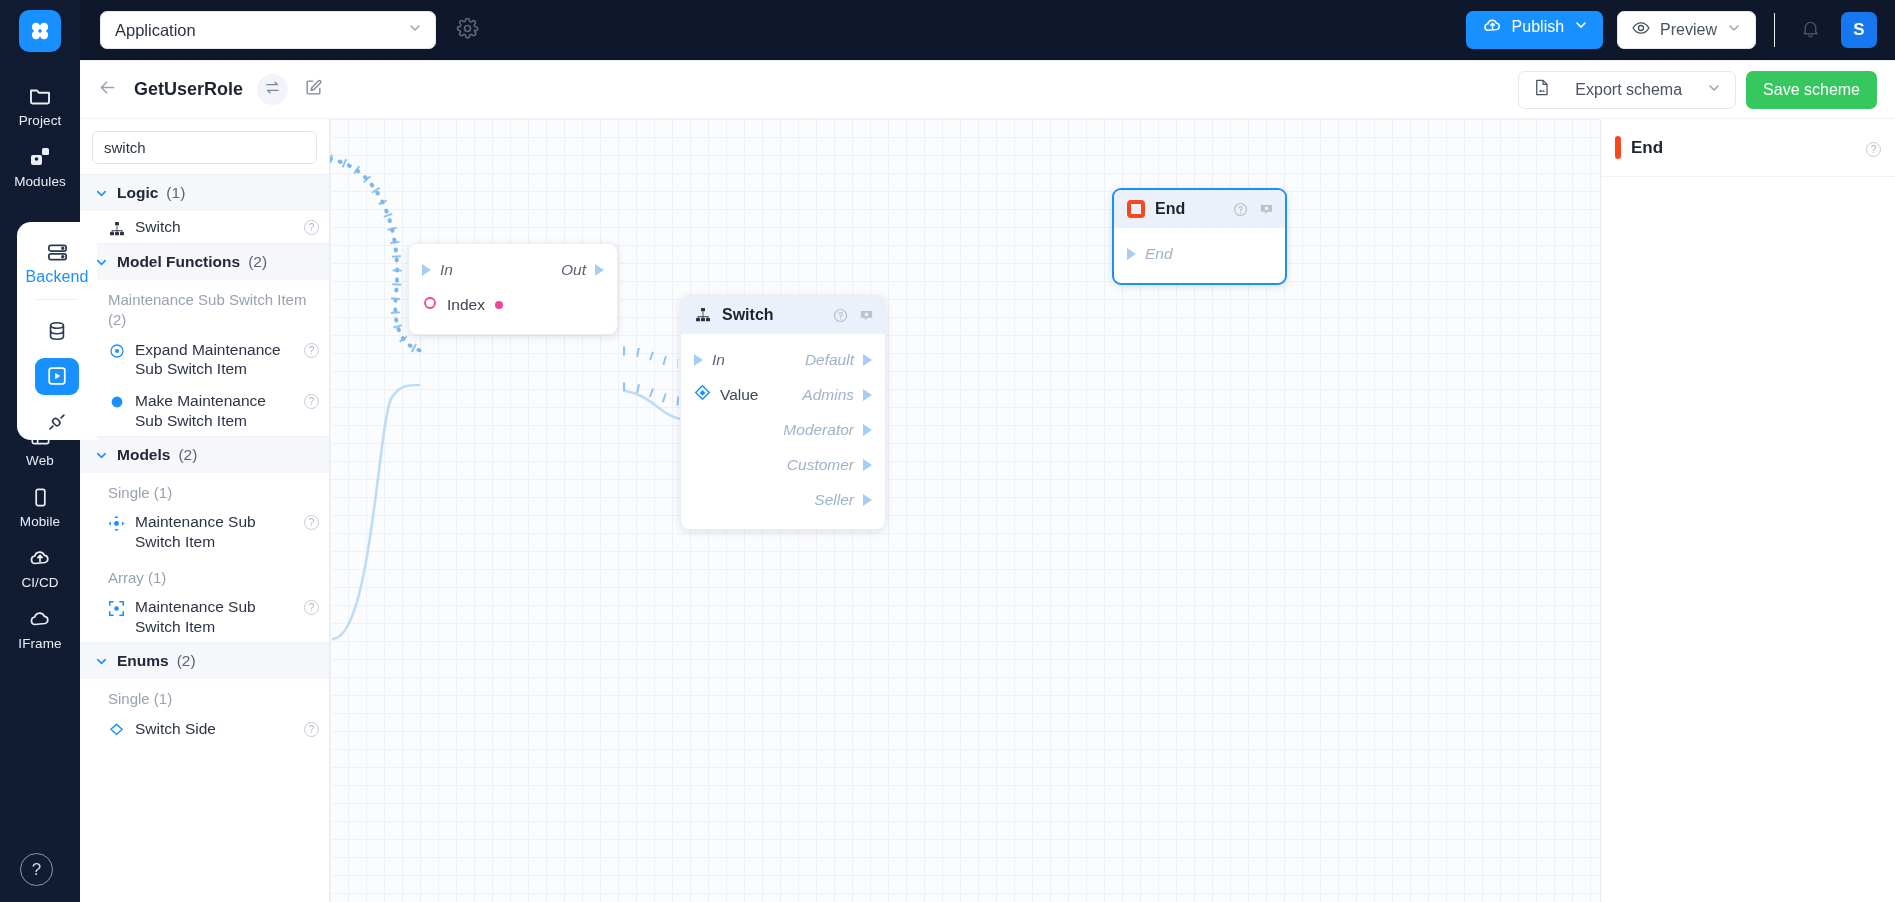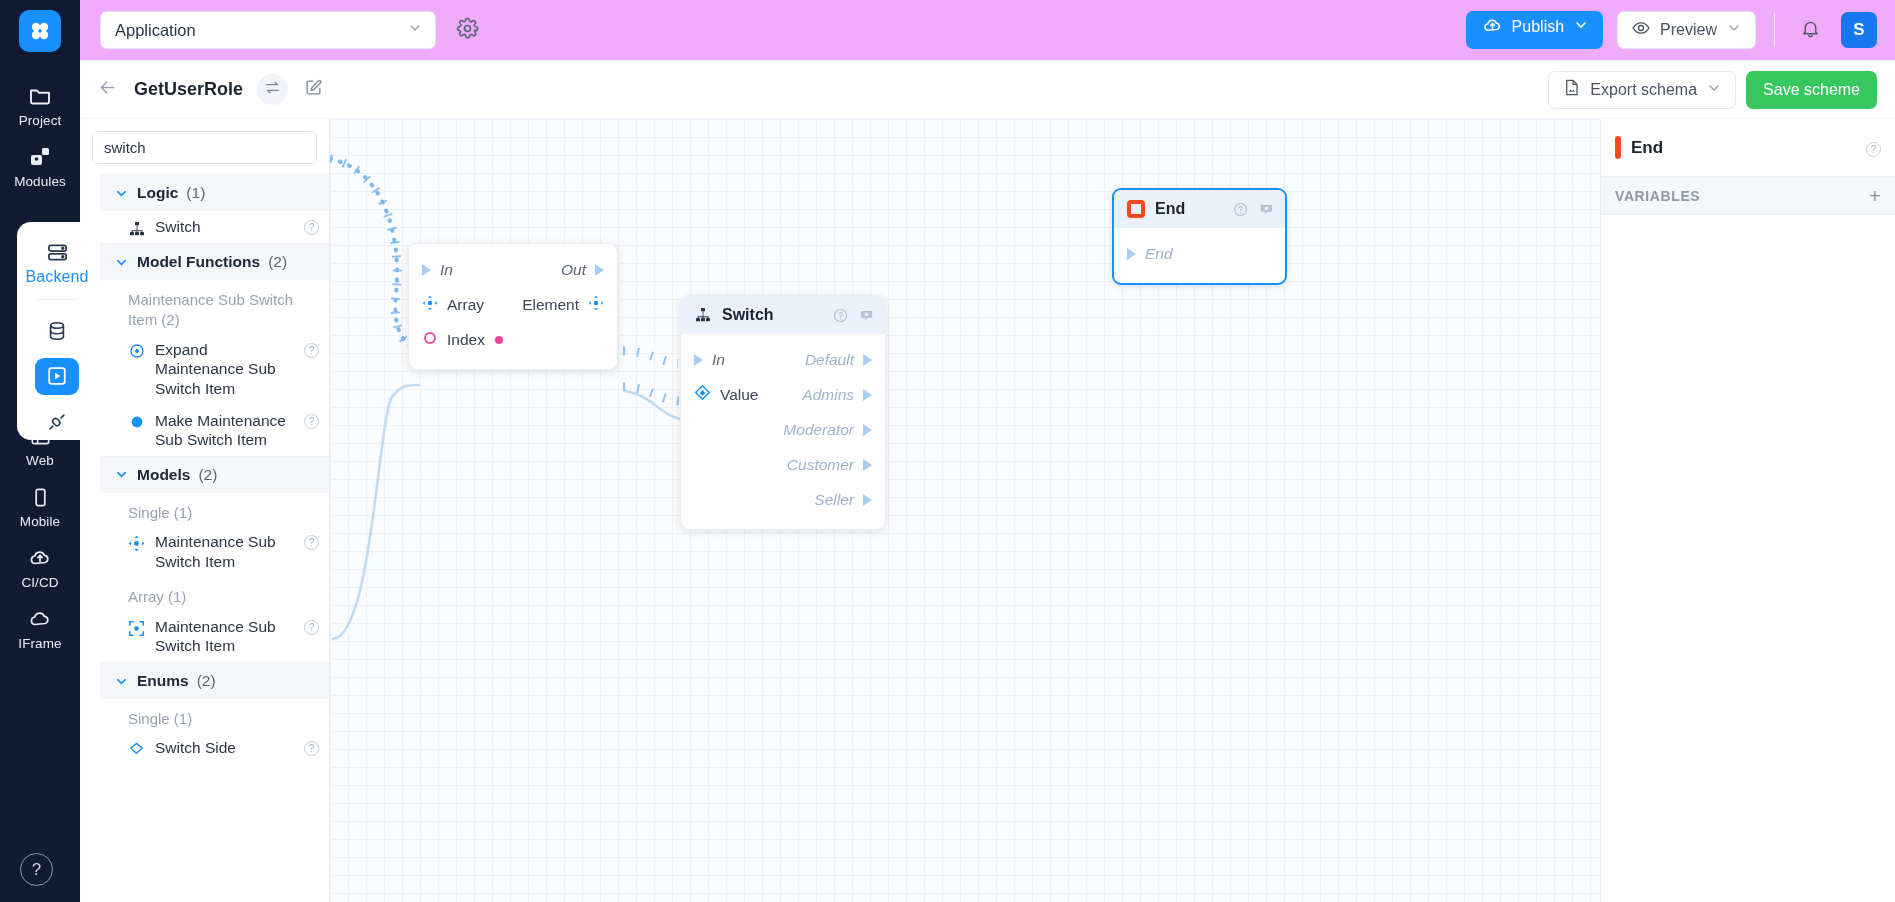--- a/index.html
+++ b/index.html
@@ -43,21 +43,21 @@
     width: 44px; height: 38px; display:flex; align-items:center; justify-content:center;
     border-radius: 9px; margin-top: 9px; cursor:pointer; color:#2b3a55;
   }
   .p-btn.sel { background: #1890ff; color: #ffffff; }
 
   
   .body-col { flex: 1; display: flex; flex-direction: column; min-width: 0; }
 
   
   .topbar {
-    height: 61px; background: #f0abfc; border-bottom: 1px solid #eef1f6;
+    height: 61px; background: #0f172a; border-bottom: 1px solid #eef1f6;
     display: flex; align-items: center; padding: 0 18px 0 20px; gap: 14px; flex: 0 0 61px;
   }
   .app-select {
     width: 336px; height: 38px; border: 1px solid #e2e8f0; border-radius: 7px;
     display: flex; align-items: center; justify-content: space-between;
     padding: 0 12px 0 14px; cursor: pointer; background:#fff;
   }
   .app-select span { font-size: 16.5px; color: #2b3445; }
   .gear-btn {
     width: 34px; height: 34px; border-radius: 7px; display:flex;
@@ -89,42 +89,42 @@
   }
   .back-arrow { width: 34px; height: 34px; display:flex; align-items:center; justify-content:center; color:#9aa3b0; cursor:pointer; }
   .fn-title { font-size: 18px; font-weight: 700; color: #1c2430; margin-right: 4px; }
   .round-btn {
     width: 31px; height: 31px; border-radius: 50%; background:#f1f5fb;
     display:flex; align-items:center; justify-content:center; color:#7d8899; cursor:pointer;
   }
   .plain-btn { width: 31px; height: 31px; display:flex; align-items:center; justify-content:center; color:#7d8899; cursor:pointer; }
   .btn-export {
     height: 38px; background:#fff; border:1px solid #e2e8f0; border-radius:7px;
-    display:flex; align-items:center; gap:9px; padding: 0 13px; font-size:16px;
+    display:flex; align-items:center; gap:24px; padding: 0 13px; font-size:16px;
     color:#4a5361; cursor:pointer;
   }
   .btn-save {
     height: 38px; background:#36c75f; color:#fff; border-radius:7px; border:none;
     display:flex; align-items:center; padding: 0 17px; font-size:16px; cursor:pointer;
   }
 
   
   .work { flex: 1; display: flex; min-height: 0; position: relative; }
 
   
   .palette {
     width: 250px; flex: 0 0 250px; background: #fff; border-right: 1px solid #e9edf3;
     display: flex; flex-direction: column; overflow: hidden; position: relative; z-index: 3;
   }
   .pal-search-wrap { padding: 12px 12px 10px 12px; }
   .pal-search {
     width: 100%; height: 33px; border: 1px solid #dfe5ee; border-radius: 6px;
     padding: 0 11px; font-size: 15px; color: #2b3445; font-family: inherit; outline: none;
   }
-  .pal-list { flex: 1; overflow: hidden; padding-left: 20px; }
+  .pal-list { flex: 1; overflow: hidden; }
   .grp-header {
     display: flex; align-items: center; gap: 8px; background: #f5f7fa;
     padding: 9px 12px 9px 14px; cursor: pointer; border-top:1px solid #eef1f5;
   }
   .grp-header .chev { color: #1890ff; display:flex; }
   .grp-header .gt { font-size: 15.5px; color: #20293a; font-weight: 600; }
   .grp-header .gc { font-size: 15.5px; color: #5a6577; font-weight: 400; }
   .sub-label { font-size: 15px; color: #98a2b3; padding: 10px 12px 3px 28px; line-height: 1.35; }
   .pal-row {
     display: flex; align-items: flex-start; gap: 10px; padding: 6px 10px 6px 28px;
@@ -552,40 +552,20 @@
                 <span class="p-name it">In</span>
               </span>
               <span class="p-right">
                 <span class="p-name it">Out</span>
                 <span class="tri"></span>
               </span>
             </div>
             <div class="prow">
               <span class="p-left">
                 <span>
-                  <svg width="16" height="16" viewBox="0 0 18 18" fill="#1890ff">
-                      <circle cx="9" cy="9" r="2.5"></circle>
-                      <path d="M9 .8l2.3 2.3H6.7zM9 17.2l-2.3-2.3h4.6zM.8 9l2.3-2.3v4.6zM17.2 9l-2.3 2.3V6.7z"></path>
-                    </svg>
-                </span>
-                <span class="p-name">Array</span>
-              </span>
-              <span class="p-right">
-                <span class="p-name">Element</span>
-                <span>
-                  <svg width="16" height="16" viewBox="0 0 18 18" fill="#1890ff">
-                      <circle cx="9" cy="9" r="2.5"></circle>
-                      <path d="M9 .8l2.3 2.3H6.7zM9 17.2l-2.3-2.3h4.6zM.8 9l2.3-2.3v4.6zM17.2 9l-2.3 2.3V6.7z"></path>
-                    </svg>
-                </span>
-              </span>
-            </div>
-            <div class="prow">
-              <span class="p-left">
-                <span>
                   <svg width="16" height="16" viewBox="0 0 16 16" fill="none" stroke="#f0449b" stroke-width="1.8">
                       <circle cx="8" cy="8" r="5"></circle>
                     </svg>
                 </span>
                 <span class="p-name">Index</span>
                 <span style="display:inline-flex">
                   <svg width="10" height="10" viewBox="0 0 10 10">
                       <circle cx="5" cy="5" r="4" fill="#f0449b"></circle>
                     </svg>
                 </span>
@@ -702,21 +682,17 @@
         </div>
 
       </div>
 
       <div class="rpanel">
         <div class="rp-head">
           <span><span class="orange-sq sm"></span></span>
           <span class="rt">End</span>
           <span class="help-dot">?</span>
         </div>
-        <div class="rp-sec">
-          <span class="st">VARIABLES</span>
-          <span class="plus">+</span>
-        </div>
       </div>
 
     </div>
   </div>
 </div>
 
 </body></html>

